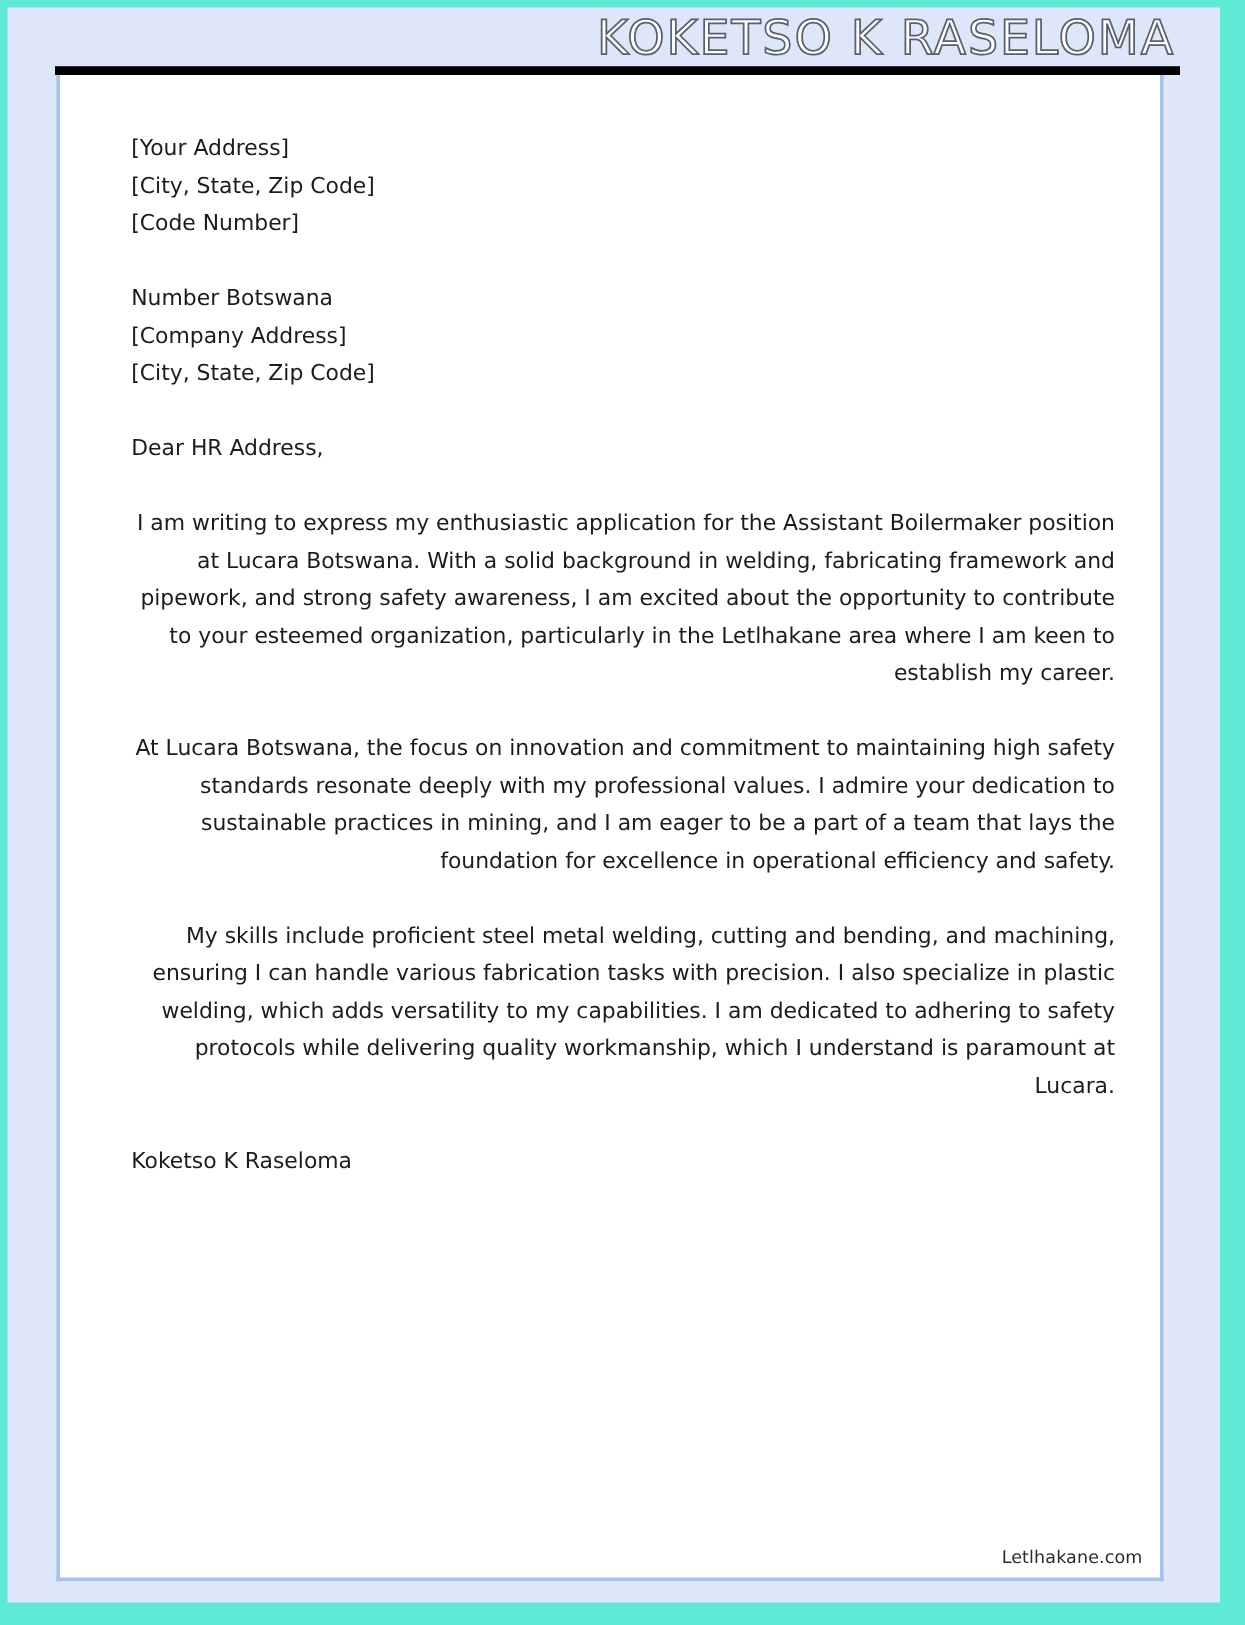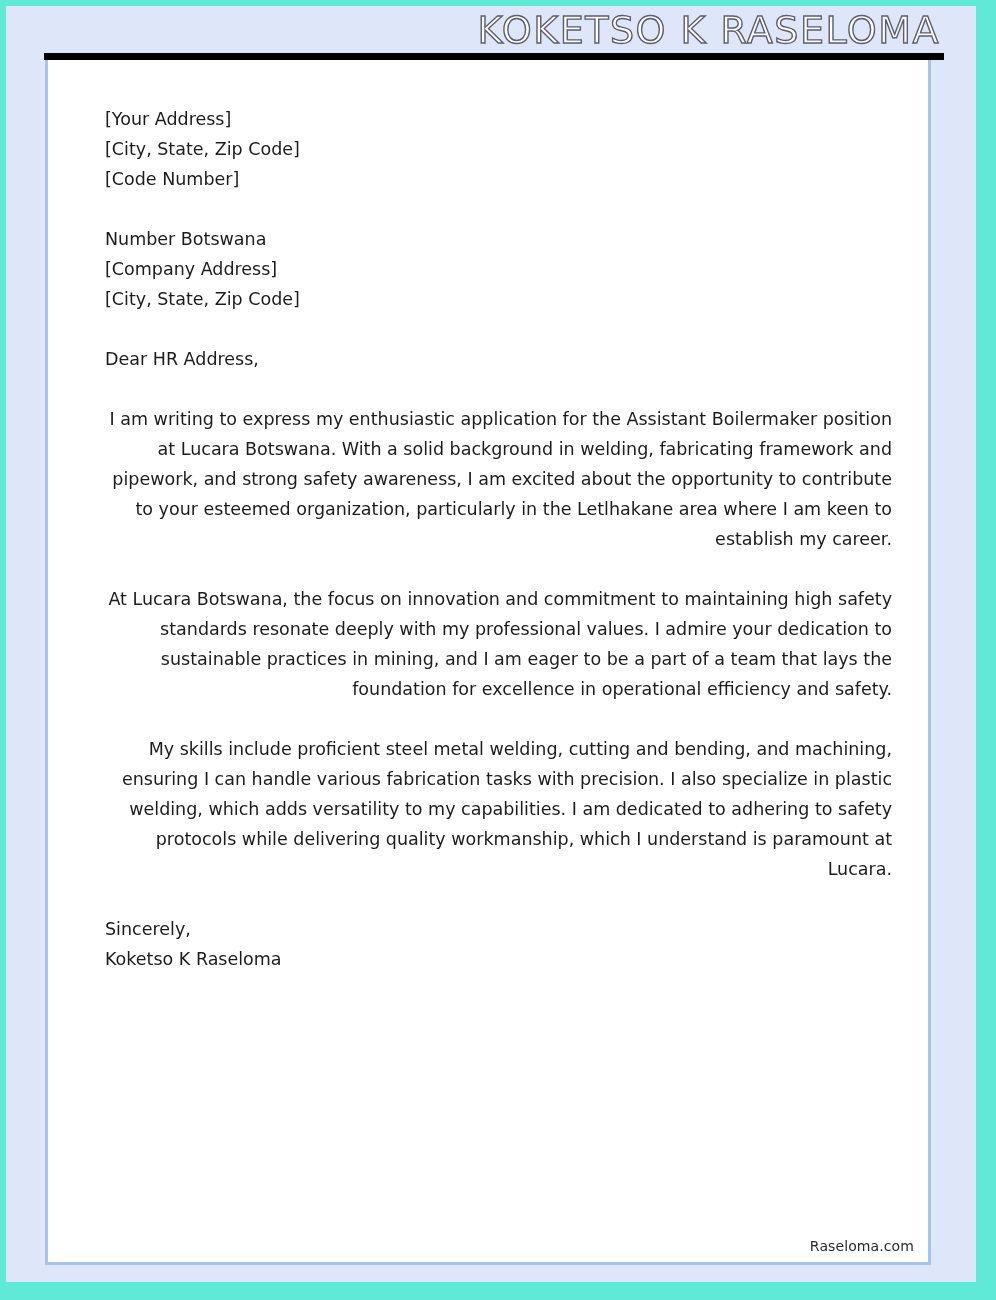--- a/index.html
+++ b/index.html
@@ -146,23 +146,22 @@
           <div class="block-line">[City, State, Zip Code]</div>
         </div>
 
         <div class="block">Dear HR Address,</div>
 
         <p class="para">I am writing to express my enthusiastic application for the Assistant Boilermaker position at Lucara Botswana. With a solid background in welding, fabricating framework and pipework, and strong safety awareness, I am excited about the opportunity to contribute to your esteemed organization, particularly in the Letlhakane area where I am keen to establish my career.</p>
         <p class="para">At Lucara Botswana, the focus on innovation and commitment to maintaining high safety standards resonate deeply with my professional values. I admire your dedication to sustainable practices in mining, and I am eager to be a part of a team that lays the foundation for excellence in operational efficiency and safety.</p>
         <p class="para">My skills include proficient steel metal welding, cutting and bending, and machining, ensuring I can handle various fabrication tasks with precision. I also specialize in plastic welding, which adds versatility to my capabilities. I am dedicated to adhering to safety protocols while delivering quality workmanship, which I understand is paramount at Lucara.</p>
 
         <div class="sign-off">
-          <div class="block-line">Sincerely,</div>
           <div class="block-line">Koketso K Raseloma</div>
         </div>
 
       </div>
 
-      <div class="brand">Raseloma.com</div>
+      <div class="brand">Letlhakane.com</div>
     </div>
 
   </div>
 </div>
 
 </body></html>

